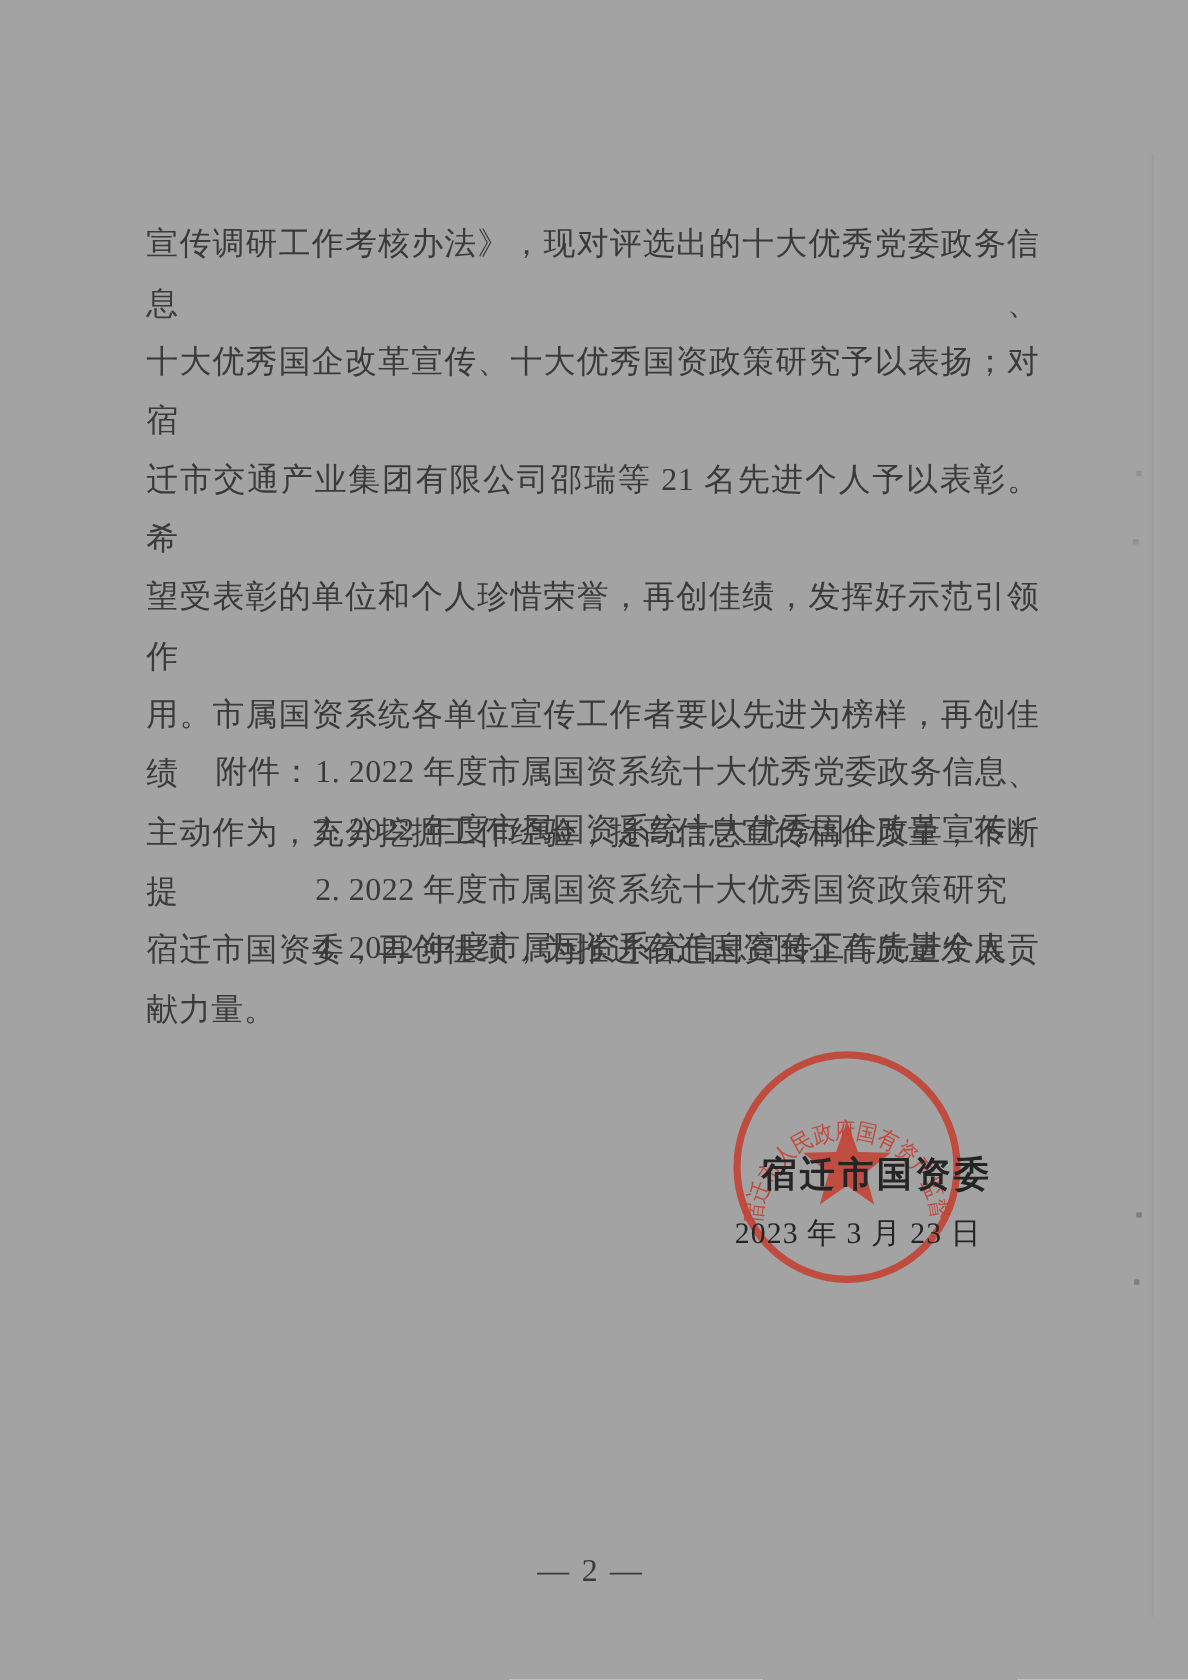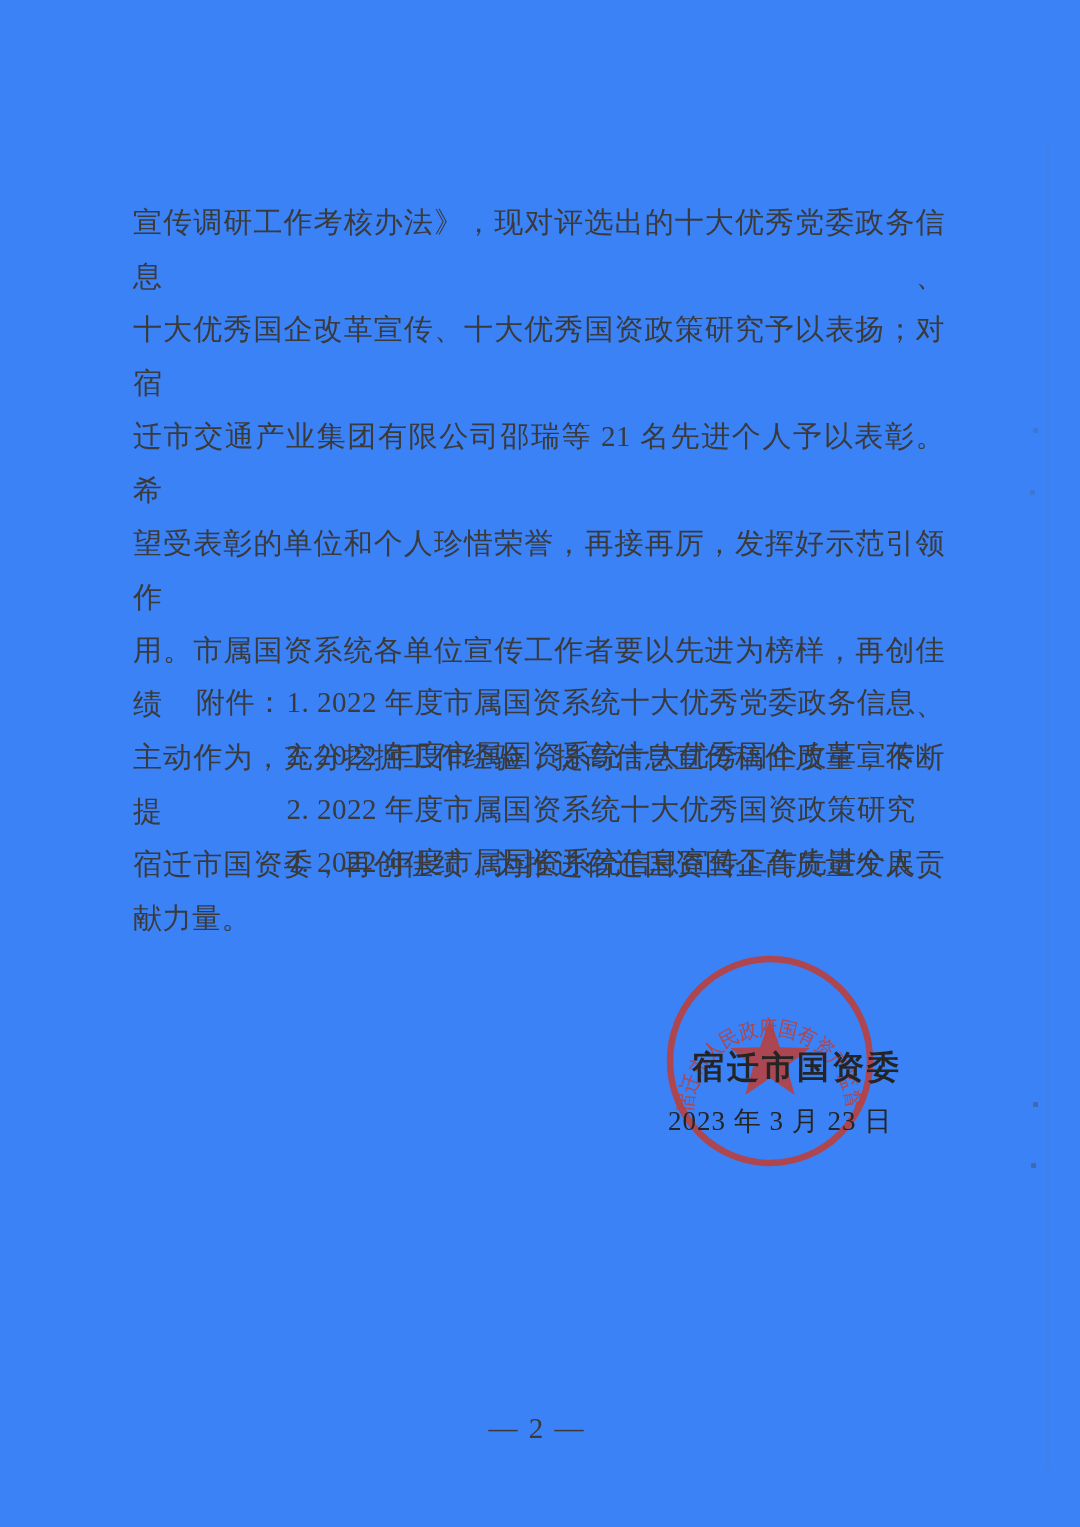--- a/index.html
+++ b/index.html
@@ -1,21 +1,21 @@
 <!DOCTYPE html>
 <html><head>
 <meta charset="utf-8">
 <style>
   html, body { margin: 0; padding: 0; background: #e9e9e9; }
   .page {
     position: relative;
     width: 1080px;
     height: 1527px;
     margin: 0 auto;
-    background: #3b82f6;
+    background: #a3a3a3;
     overflow: hidden;
     font-family: "Liberation Serif", "DejaVu Serif", serif;
     color: #333333;
   }
   
   .body-text {
     position: absolute;
     left: 133px;
     top: 196px;
     width: 812px;
@@ -107,21 +107,21 @@
 </style>
 </head>
 <body>
 
 <div class="page">
 
   <div class="body-text">
     <div class="line justify">宣传调研工作考核办法》，现对评选出的十大优秀党委政务信息、</div>
     <div class="line justify">十大优秀国企改革宣传、十大优秀国资政策研究予以表扬；对宿</div>
     <div class="line justify">迁市交通产业集团有限公司邵瑞等 21 名先进个人予以表彰。希</div>
-    <div class="line justify">望受表彰的单位和个人珍惜荣誉，再接再厉，发挥好示范引领作</div>
+    <div class="line justify">望受表彰的单位和个人珍惜荣誉，再创佳绩，发挥好示范引领作</div>
     <div class="line justify">用。市属国资系统各单位宣传工作者要以先进为榜样，再创佳绩、</div>
     <div class="line justify">主动作为，充分挖掘工作经验，提高信息宣传稿件质量，不断提</div>
     <div class="line justify">宿迁市国资委，再创佳绩，为推进宿迁国资国企高质量发展贡</div>
     <div class="line">献力量。</div>
   </div>
 
   <div class="attachment">
     <div class="att-row">
       <span class="att-label">附件：</span><span>1. 2022 年度市属国资系统十大优秀党委政务信息</span>
     </div>

